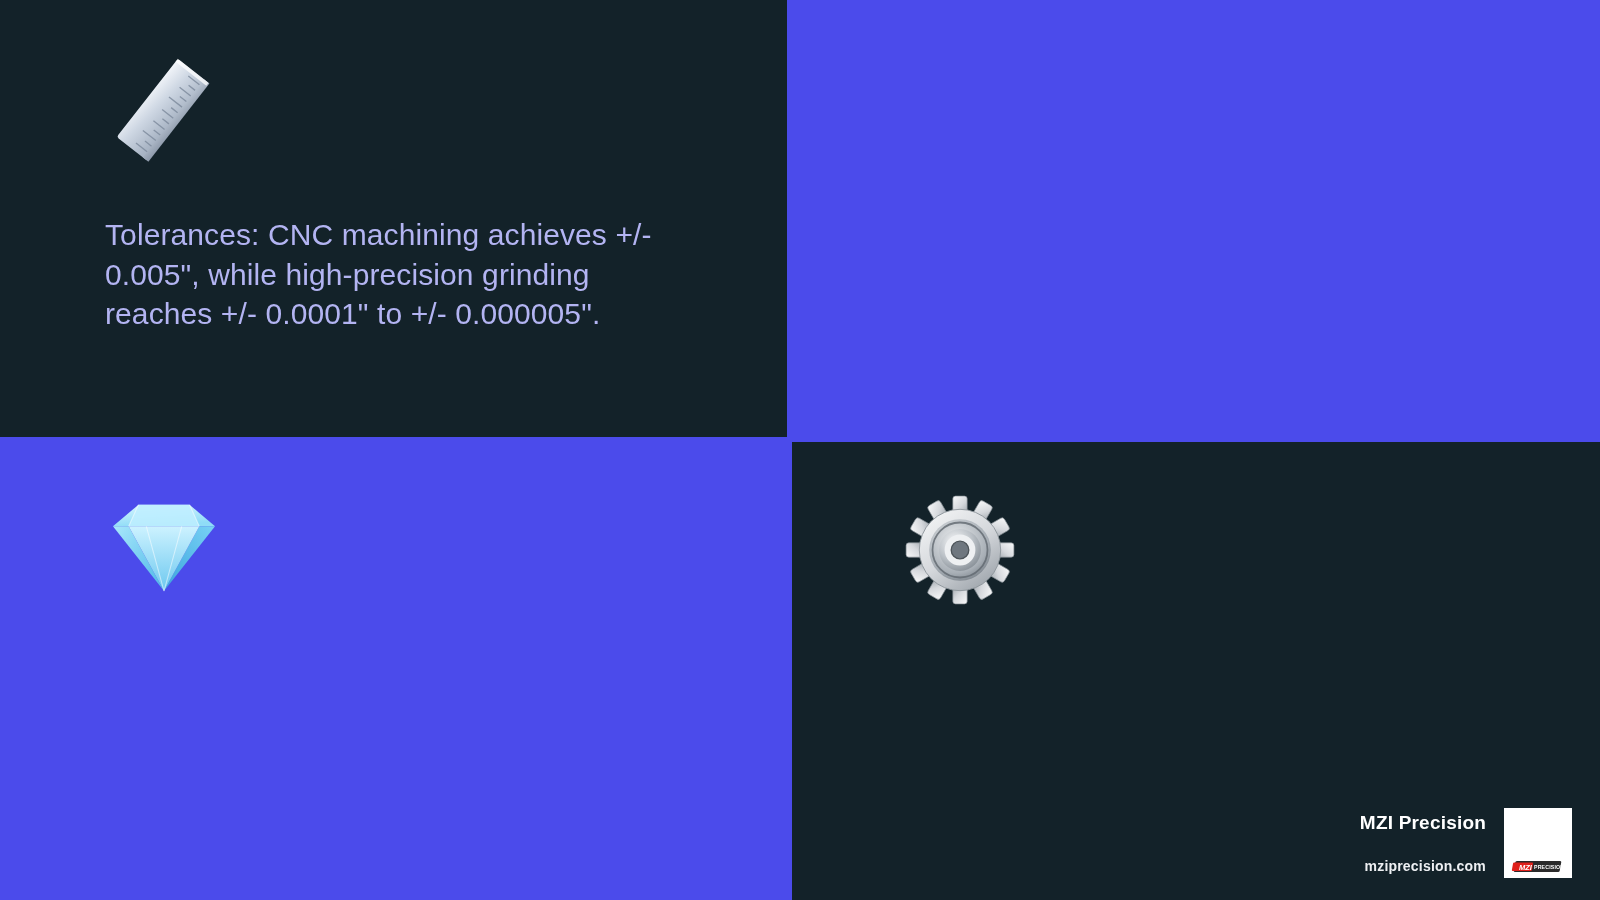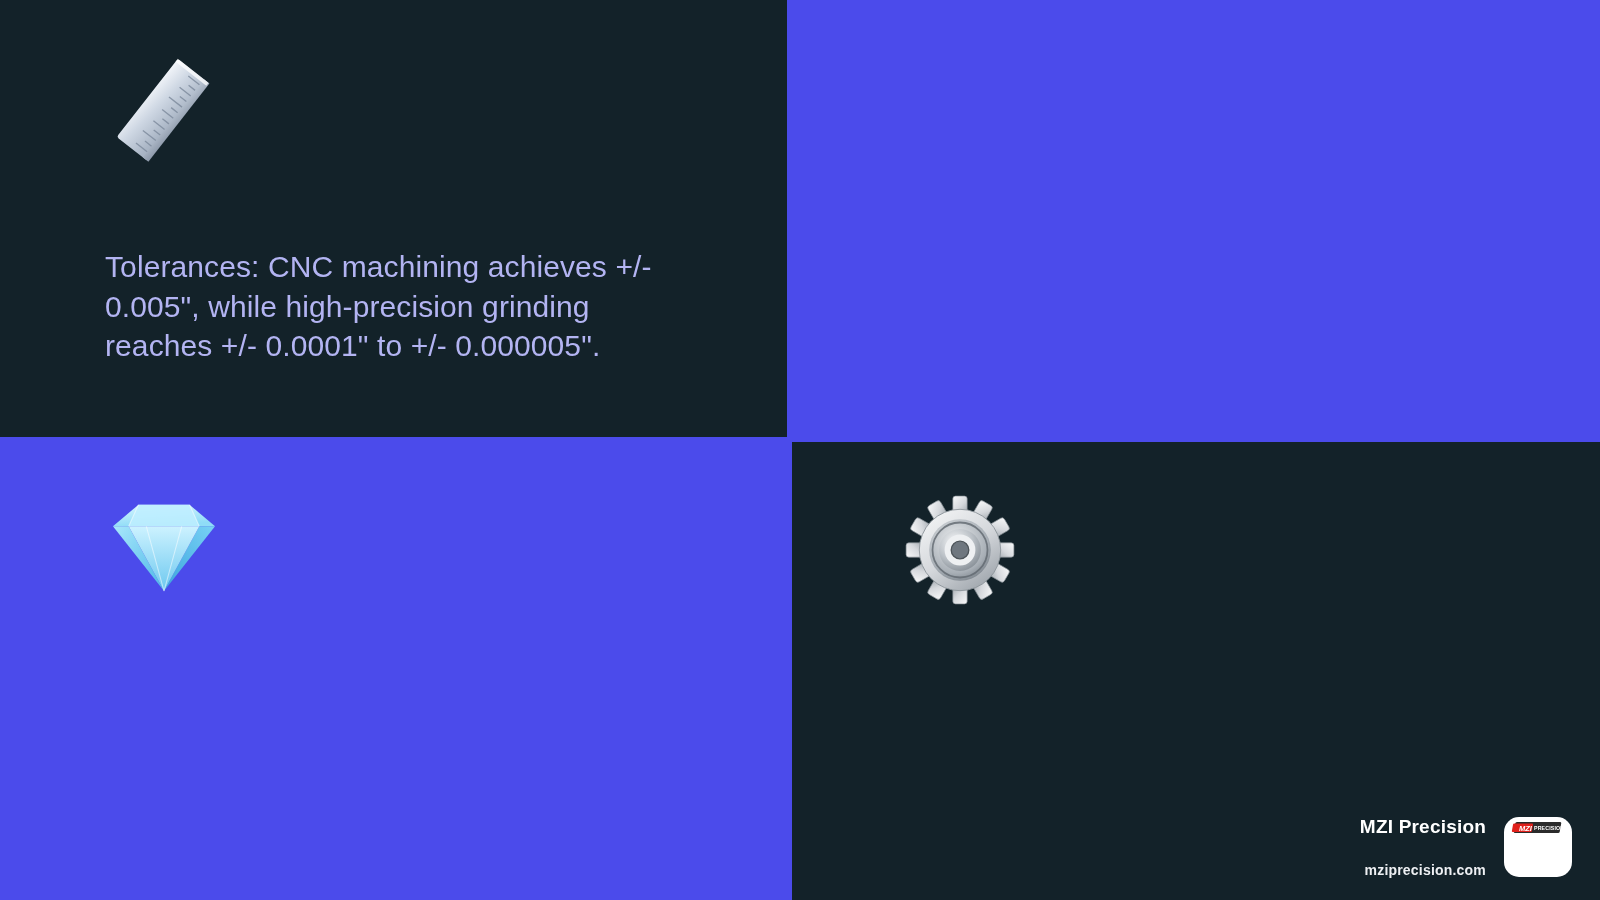--- a/index.html
+++ b/index.html
@@ -57,21 +57,20 @@
   .emoji-svg { display: block; }
 
   .card-text {
     position: absolute;
     left: 105px;
     font-size: 30px;
     line-height: 1.32;
     letter-spacing: 0.1px;
     white-space: pre-line;
     font-weight: 400;
-    margin-top: 32px;
   }
   .card-text.on-dark  { color: #b3b4f2; }
 
   .quad.tl .card-text { top: 215px; width: 600px; }
 
   
   .brand {
     position: absolute;
     right: 28px;
     bottom: 22px;
@@ -92,25 +91,25 @@
     letter-spacing: 0.2px;
   }
   .brand-url {
     font-size: 14px;
     font-weight: 700;
     color: #eef0f3;
     letter-spacing: 0.2px;
   }
   .brand-logo {
     width: 68px;
-    height: 60px;
+    height: 70px;
     background: #ffffff;
-    border-radius: 15px;
+    border-radius: 0;
     display: flex;
-    align-items: flex-start;
+    align-items: flex-end;
     justify-content: center;
     flex: none;
   }
 </style>
 </head>
 <body>
 
 <div id="infographic">
 
   <div class="quad dark tl">

